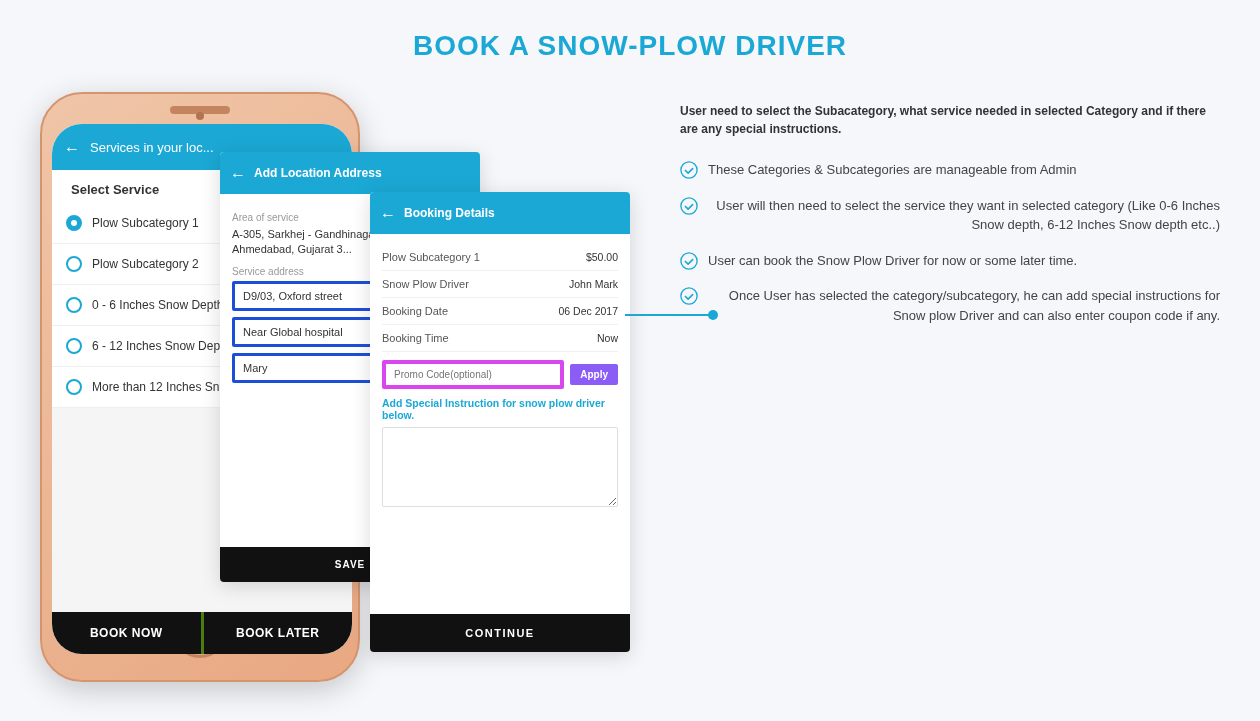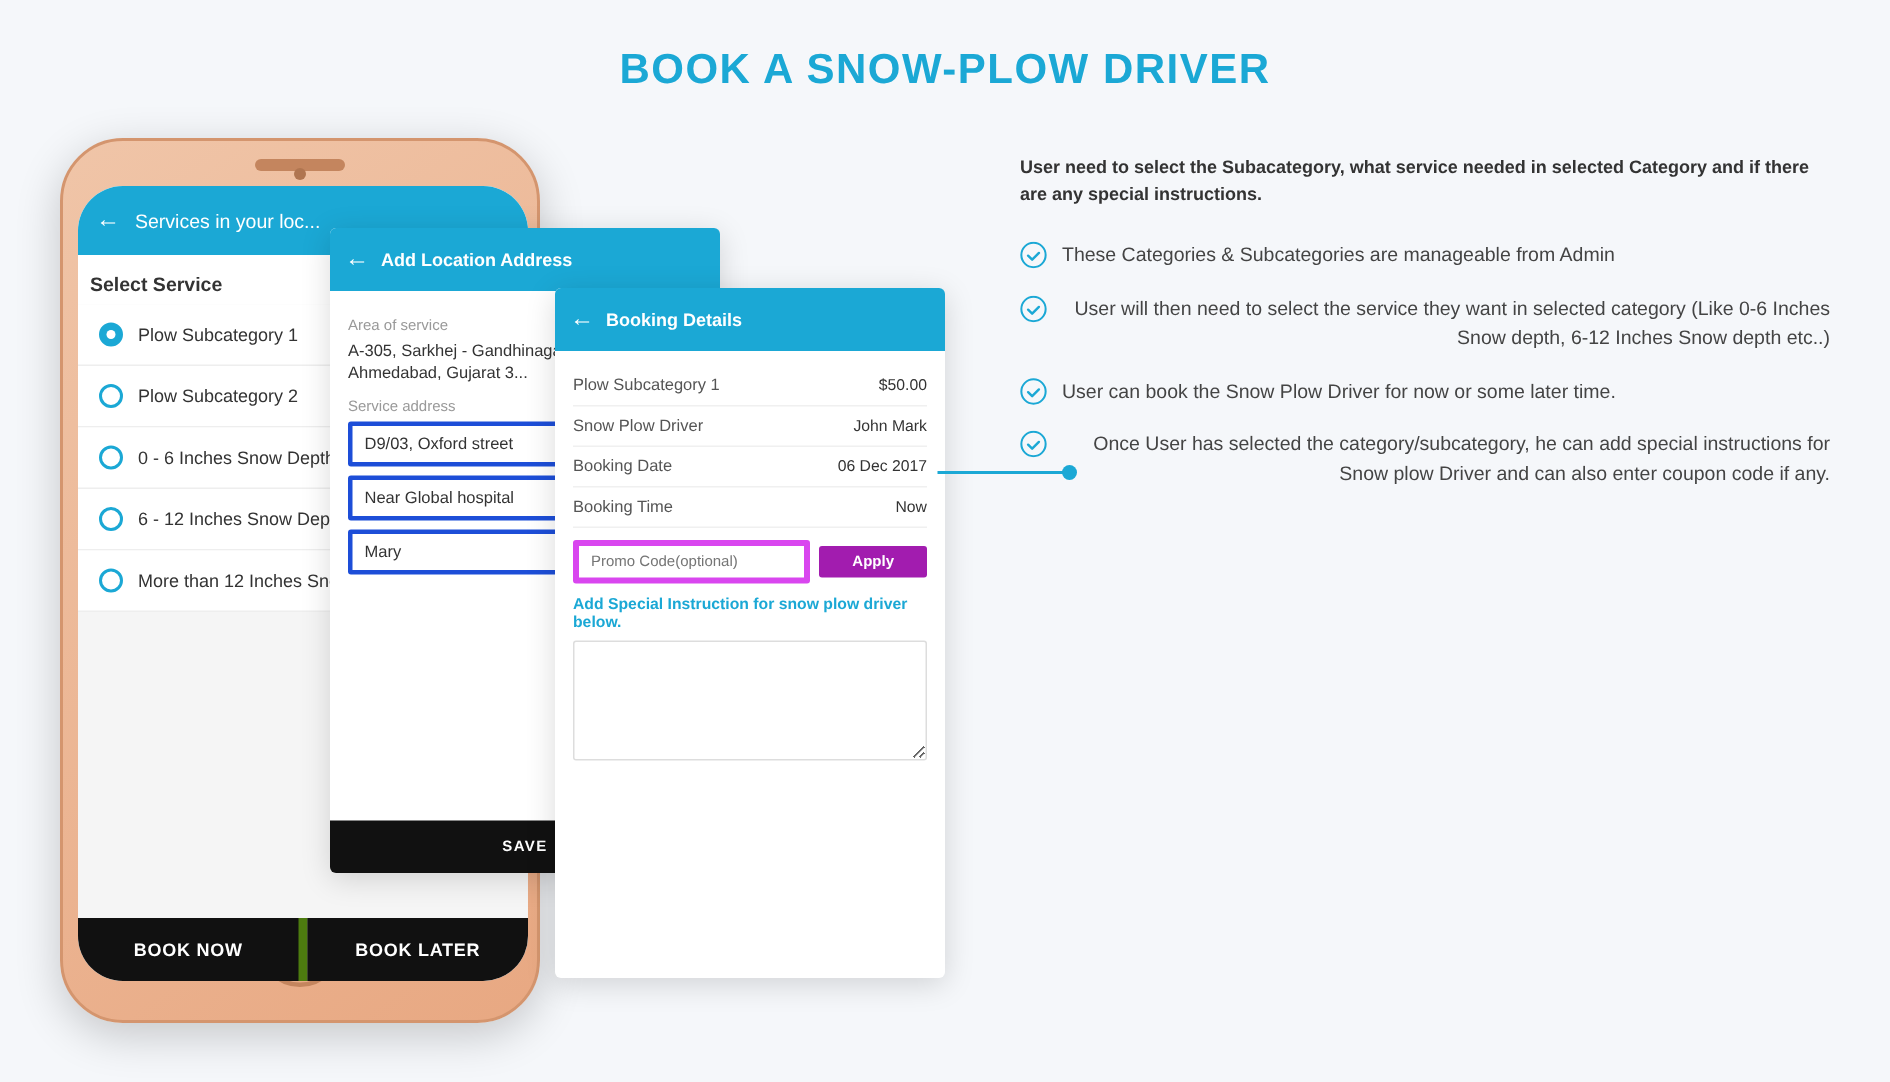--- a/index.html
+++ b/index.html
@@ -97,21 +97,21 @@
       gap: 10px;
       font-size: 13px;
       font-weight: 500;
     }
     .back-arrow {
       font-size: 16px;
       font-weight: bold;
     }
     .select-service-label {
       background: #fff;
-      padding: 12px 8px 6px;
+      padding: 12px 19px 6px;
       font-size: 13px;
       font-weight: 600;
       color: #333;
     }
     .service-item {
       background: #fff;
       padding: 12px 14px;
       display: flex;
       align-items: center;
       gap: 10px;
@@ -149,21 +149,21 @@
     .btn-book-now, .btn-book-later {
       flex: 1;
       padding: 14px;
       text-align: center;
       font-size: 12px;
       font-weight: 700;
       color: #fff;
       background: #111;
       letter-spacing: 0.5px;
     }
-    .btn-book-now { border-right: 6px solid #4d7c0f; }
+    .btn-book-now { border-right: 3px solid #4d7c0f; }
 
     
     .screen-location {
       position: absolute;
       top: 60px;
       left: 180px;
       width: 260px;
       height: 430px;
       background: #fff;
       box-shadow: 0 4px 20px rgba(0,0,0,0.15);
@@ -264,23 +264,23 @@
       margin: 8px 0;
     }
     .promo-input {
       flex: 1;
       border: 4px solid #d946ef;
       padding: 5px 8px;
       font-size: 10px;
       border-radius: 2px;
     }
     .apply-btn {
-      background: #a21caf;
-      color: #fff;
-      padding: 5px 22px;
+      background: #8b5cf6;
+      color: #fff;
+      padding: 5px 10px;
       font-size: 10px;
       font-weight: 600;
       border-radius: 2px;
     }
     .special-instruction-label {
       font-size: 10.5px;
       color: #1ba8d5;
       font-weight: 600;
       margin-bottom: 6px;
     }
@@ -454,20 +454,21 @@
           <span class="booking-row-label">Booking Time</span>
           <span class="booking-row-value">Now</span>
         </div>
         <div class="promo-row">
           <input class="promo-input" type="text" placeholder="Promo Code(optional)" style="">
           <div class="apply-btn">Apply</div>
         </div>
         <div class="special-instruction-label">Add Special Instruction for snow plow driver below.</div>
         <textarea class="special-textarea" style=""></textarea>
       </div>
+      <div class="continue-btn">CONTINUE</div>
     </div>
 
     <div class="connector-line"></div>
     <div class="connector-dot"></div>
   </div>
 
   <div class="info-panel">
     <p class="info-main-text">User need to select the Subacategory, what service needed in selected Category and if there are any special instructions.</p>
 
     <div class="info-item">

